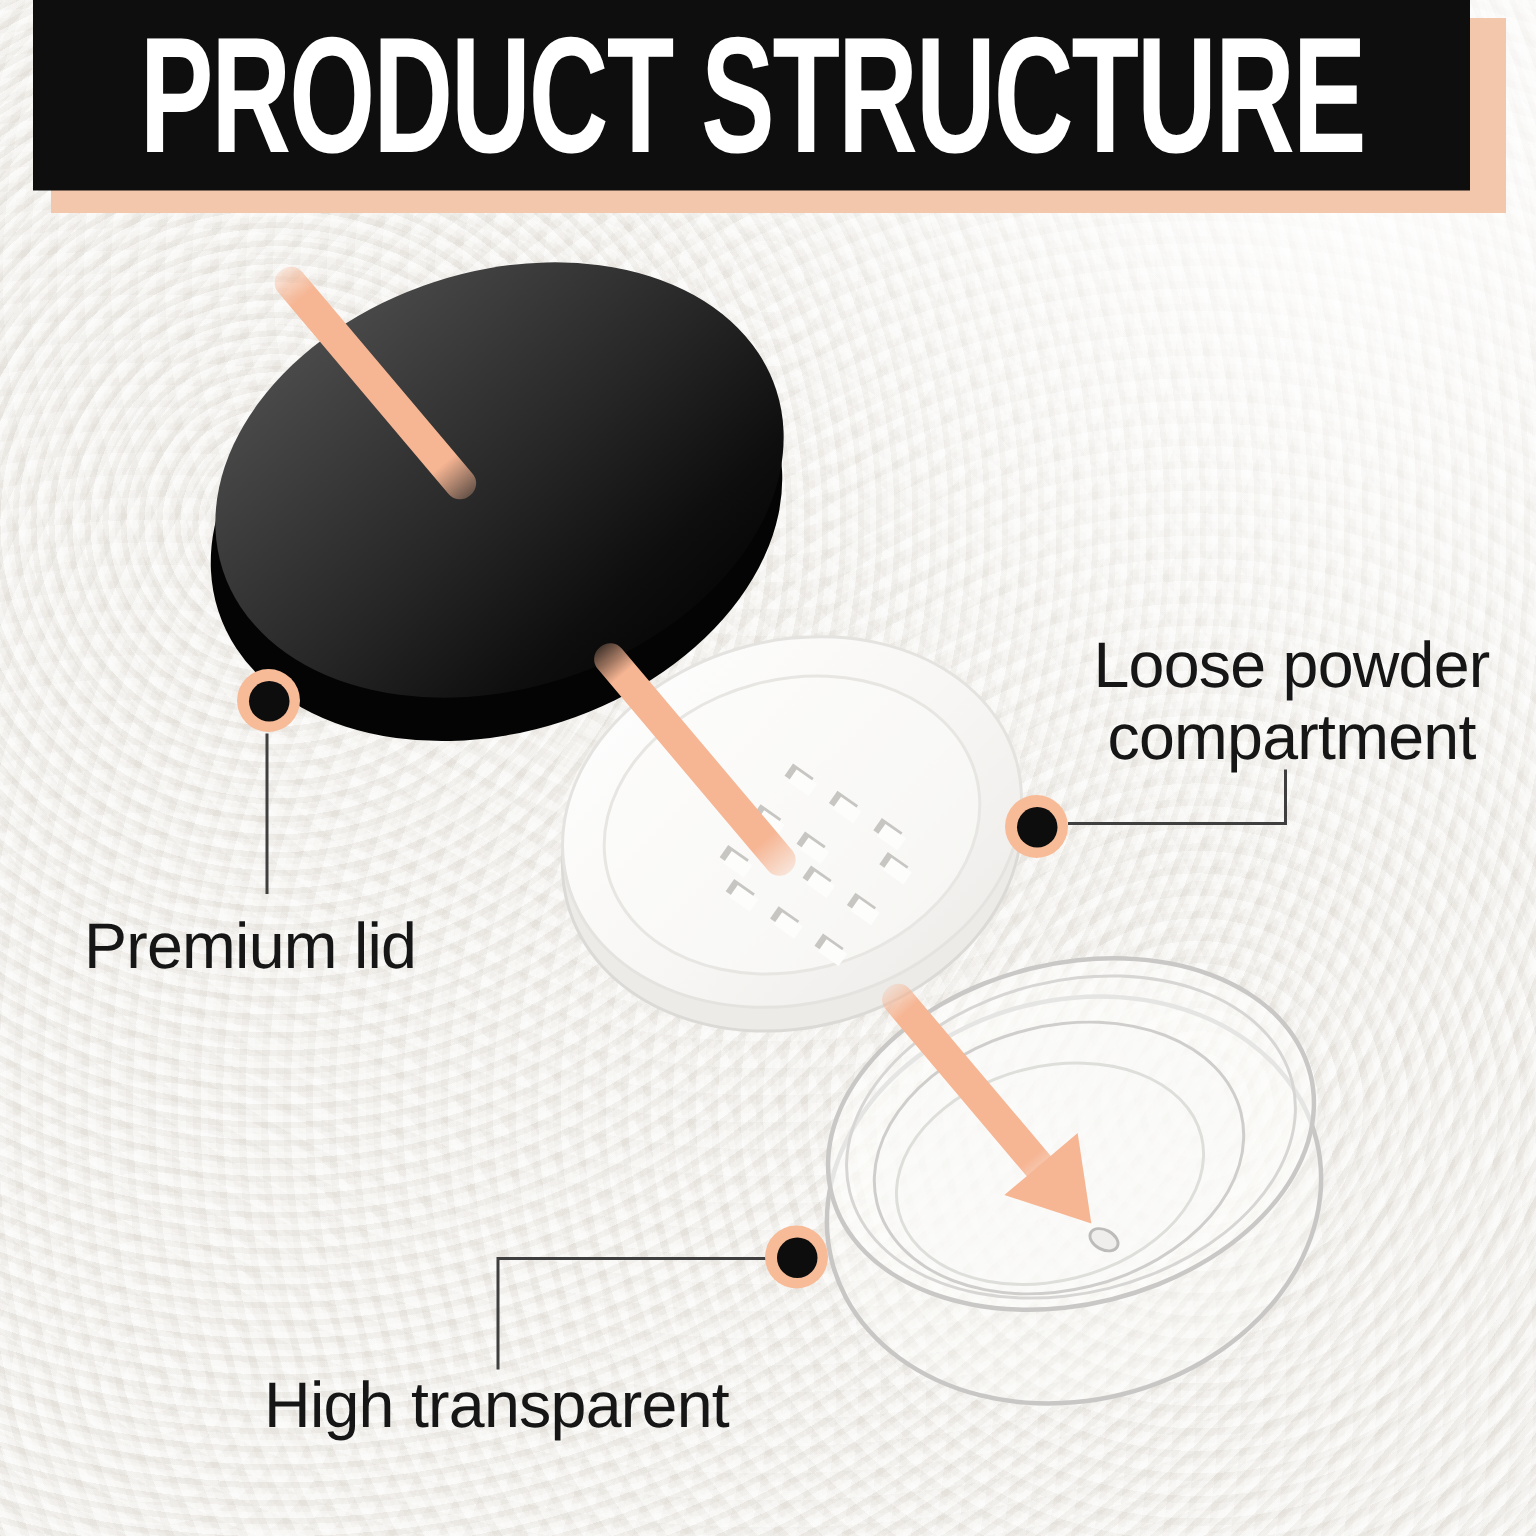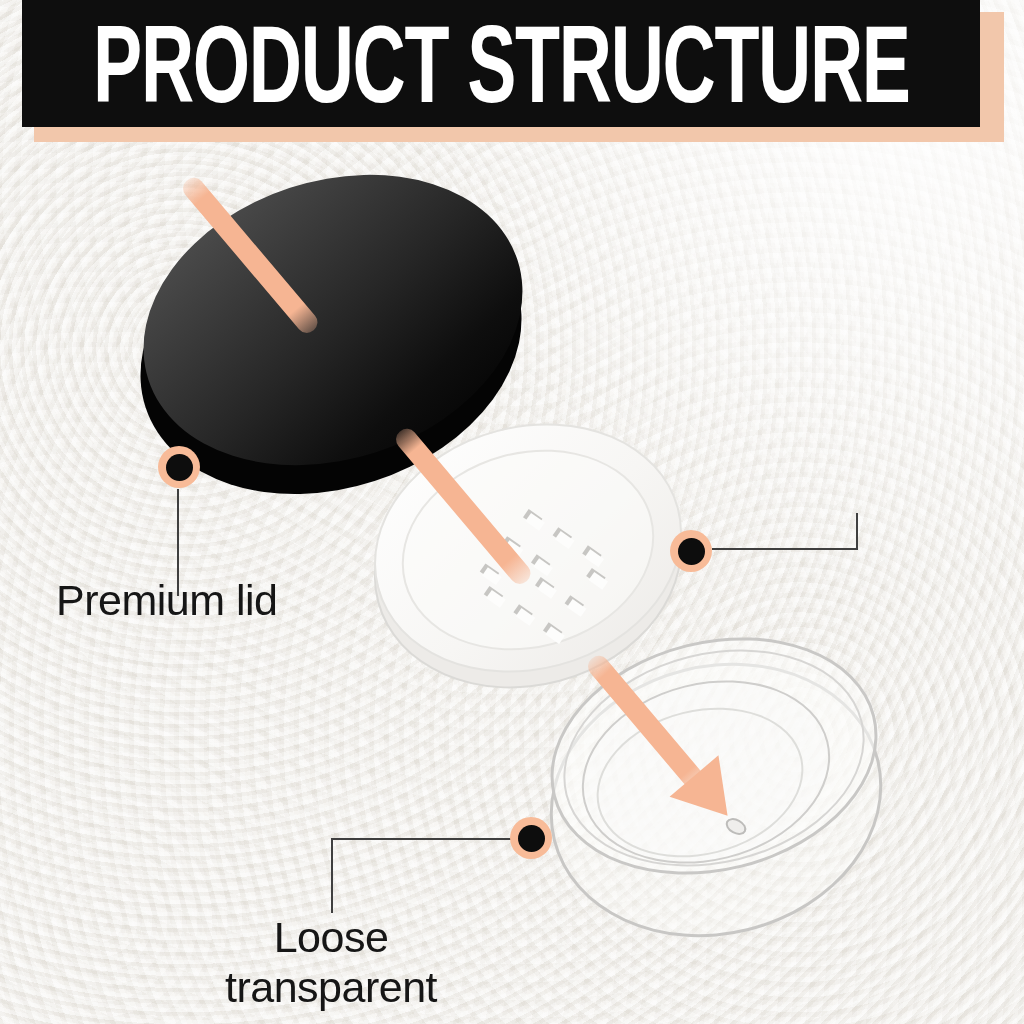--- a/index.html
+++ b/index.html
@@ -72,21 +72,21 @@
   .dot2{left:670px;top:530px;}
   .dot3{left:510px;top:817px;}
   .cline{background:var(--connector,#3f3f3f);}
   .c1 {left:177px;top:489px;width:2px;height:107px;}
   .c2a{left:712px;top:548px;width:146px;height:2px;}
   .c2b{left:856px;top:513px;width:2px;height:37px;}
   .c3a{left:332px;top:838px;width:180px;height:2px;}
   .c3b{left:331px;top:838px;width:2px;height:75px;}
   
   .label{color:var(--label-text,#161616);font-size:43px;line-height:48px;letter-spacing:-.5px;}
-  .lbl-premium{left:56px;top:576px;}
+  .lbl-premium{left:56px;top:607px;}
   .lbl-loose{left:716px;top:420px;width:290px;text-align:center;}
   .lbl-box{left:166px;top:912px;width:330px;text-align:center;line-height:50px;}
 </style>
 </head>
 <body>
 
 <div class="stage">
 
   <div class="abs banner-shadow"></div>
   <div class="abs banner">
@@ -131,18 +131,22 @@
   <div class="abs cline c2b"></div>
   <div class="abs cline c3a"></div>
   <div class="abs cline c3b"></div>
 
   <div class="abs dot dot1"></div>
   <div class="abs dot dot2"></div>
   <div class="abs dot dot3"></div>
 
   <div class="abs label lbl-premium">Premium lid</div>
 
+  <div class="abs label lbl-loose">
+    <div>Loose powder</div>
+    <div>compartment</div>
+  </div>
 
   <div class="abs label lbl-box">
-    <div>Loose transparent</div>
+    <div>High transparent</div>
   </div>
 
 </div>
 
 </body></html>

